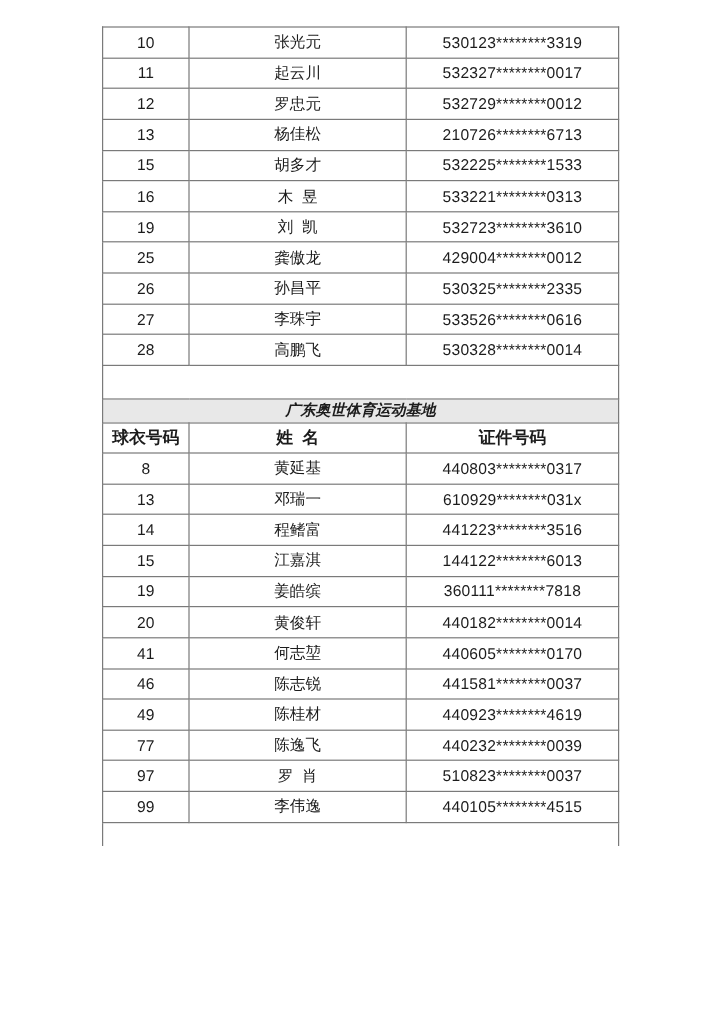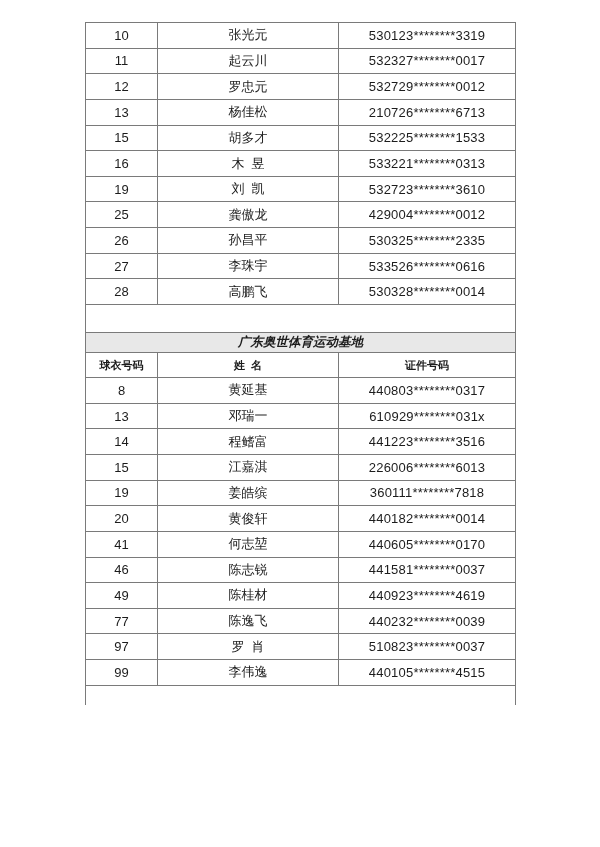--- a/index.html
+++ b/index.html
@@ -34,21 +34,21 @@
   tr.spacer-a{height:28px;}
   tr.spacer-b{height:31px;}
   tr.spacer-a td, tr.spacer-b td{border-left:1px solid var(--border);border-right:1px solid var(--border);}
   tr.title-row td{
     background:var(--header-bg);
     font-weight:bold;
     font-size:12.5px;
   }
   tr.title-a{height:20px;font-style:italic;}
   tr.title-b{height:21px;border-radius:6px;}
-  tr.colhead-row td{font-weight:bold;font-size:11px;}
+  tr.colhead-row td{font-weight:bold;font-size:14px;}
   tr.colhead-a{height:25px;}
   tr.colhead-b{height:28px;}
   .c-id{letter-spacing:0.2px;}
 </style>
 </head>
 <body>
 
 <div class="page">
   <table class="roster">
     <colgroup>
@@ -134,21 +134,21 @@
     <td class="c-id">610929********031x</td>
   </tr>
         <tr class="data-row">
     <td class="c-num">14</td>
     <td class="c-name">程鳍富</td>
     <td class="c-id">441223********3516</td>
   </tr>
         <tr class="data-row">
     <td class="c-num">15</td>
     <td class="c-name">江嘉淇</td>
-    <td class="c-id">226006********6013</td>
+    <td class="c-id">144122********6013</td>
   </tr>
         <tr class="data-row">
     <td class="c-num">19</td>
     <td class="c-name">姜皓缤</td>
     <td class="c-id">360111********7818</td>
   </tr>
         <tr class="data-row">
     <td class="c-num">20</td>
     <td class="c-name">黄俊轩</td>
     <td class="c-id">440182********0014</td>

